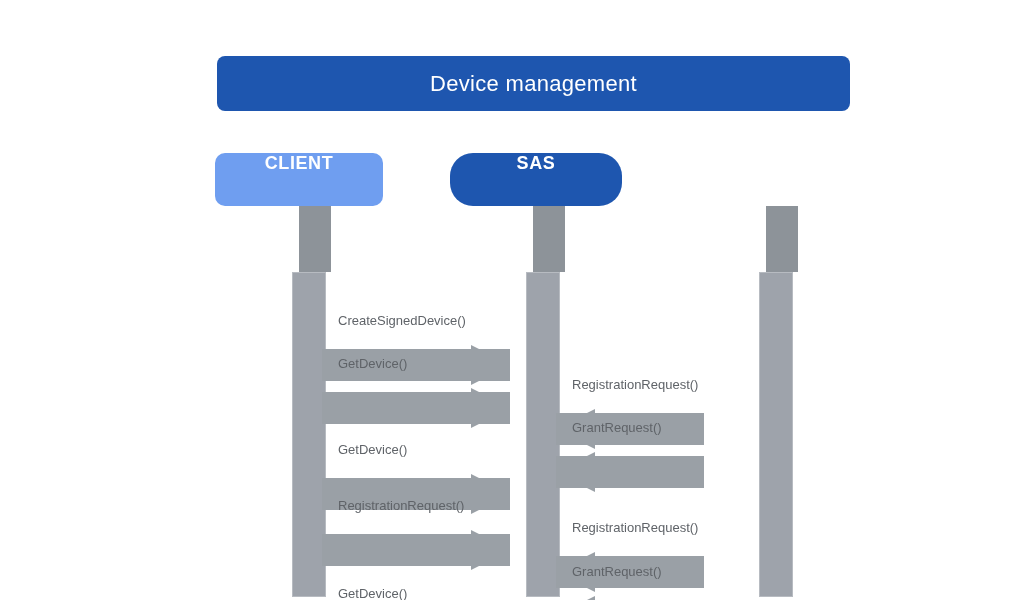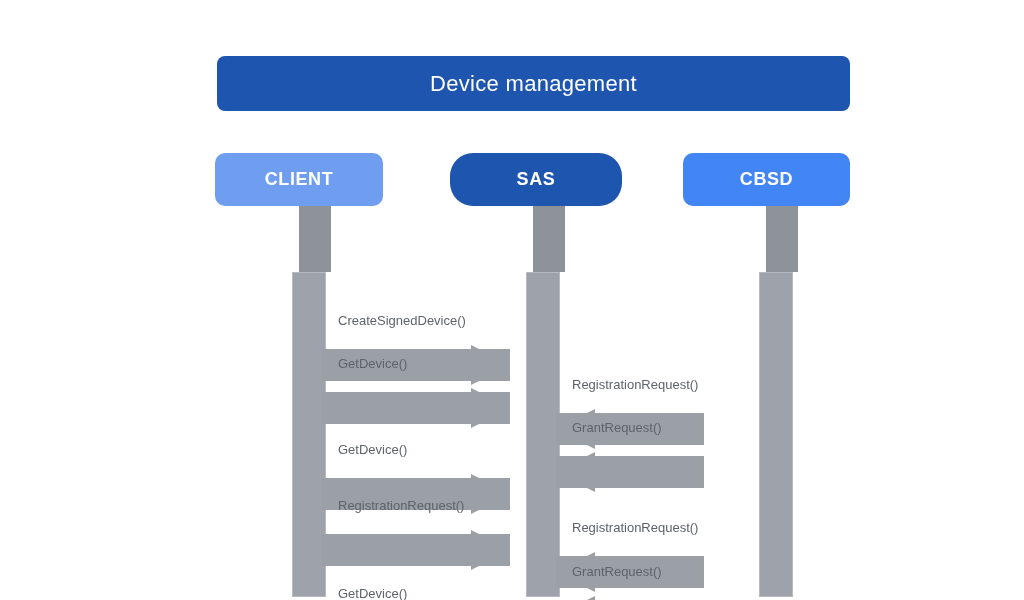--- a/index.html
+++ b/index.html
@@ -24,21 +24,21 @@
     color: #ffffff;
     font-size: 22px;
     letter-spacing: 0.3px;
   }
 
   .actor-box {
     position: absolute;
     top: 121px;
     height: 53px;
     border-radius: 10px;
-    display: flex; align-items: center; justify-content: center;
+    display: flex; align-items: flex-end; justify-content: center;
     color: #ffffff;
     font-size: 18px;
     font-weight: bold;
     letter-spacing: 0.6px;
   }
   .actor-client { left: 183px; width: 168px; background: #6f9ef0; }
   .actor-sas    { left: 418px; width: 172px; background: #1e56af; border-radius: 23px; }
   .actor-cbsd   { left: 651px; width: 167px; background: #4285f4; }
 
   .lifeline {
@@ -102,23 +102,20 @@
   <div class="title-bar">
     <span>Device management</span>
   </div>
 
   <div class="actor-box actor-client">
     <span>CLIENT</span>
   </div>
   <div class="actor-box actor-sas">
     <span>SAS</span>
   </div>
-  <div class="actor-box actor-cbsd">
-    <span>CBSD</span>
-  </div>
 
   <div class="lifeline lifeline-client"></div>
   <div class="lifeline lifeline-sas"></div>
   <div class="lifeline lifeline-cbsd"></div>
 
   <div class="activation-bar bar-client"></div>
   <div class="activation-bar bar-sas"></div>
   <div class="activation-bar bar-cbsd"></div>
 
   <div class="message ltr" style="top:249px">

